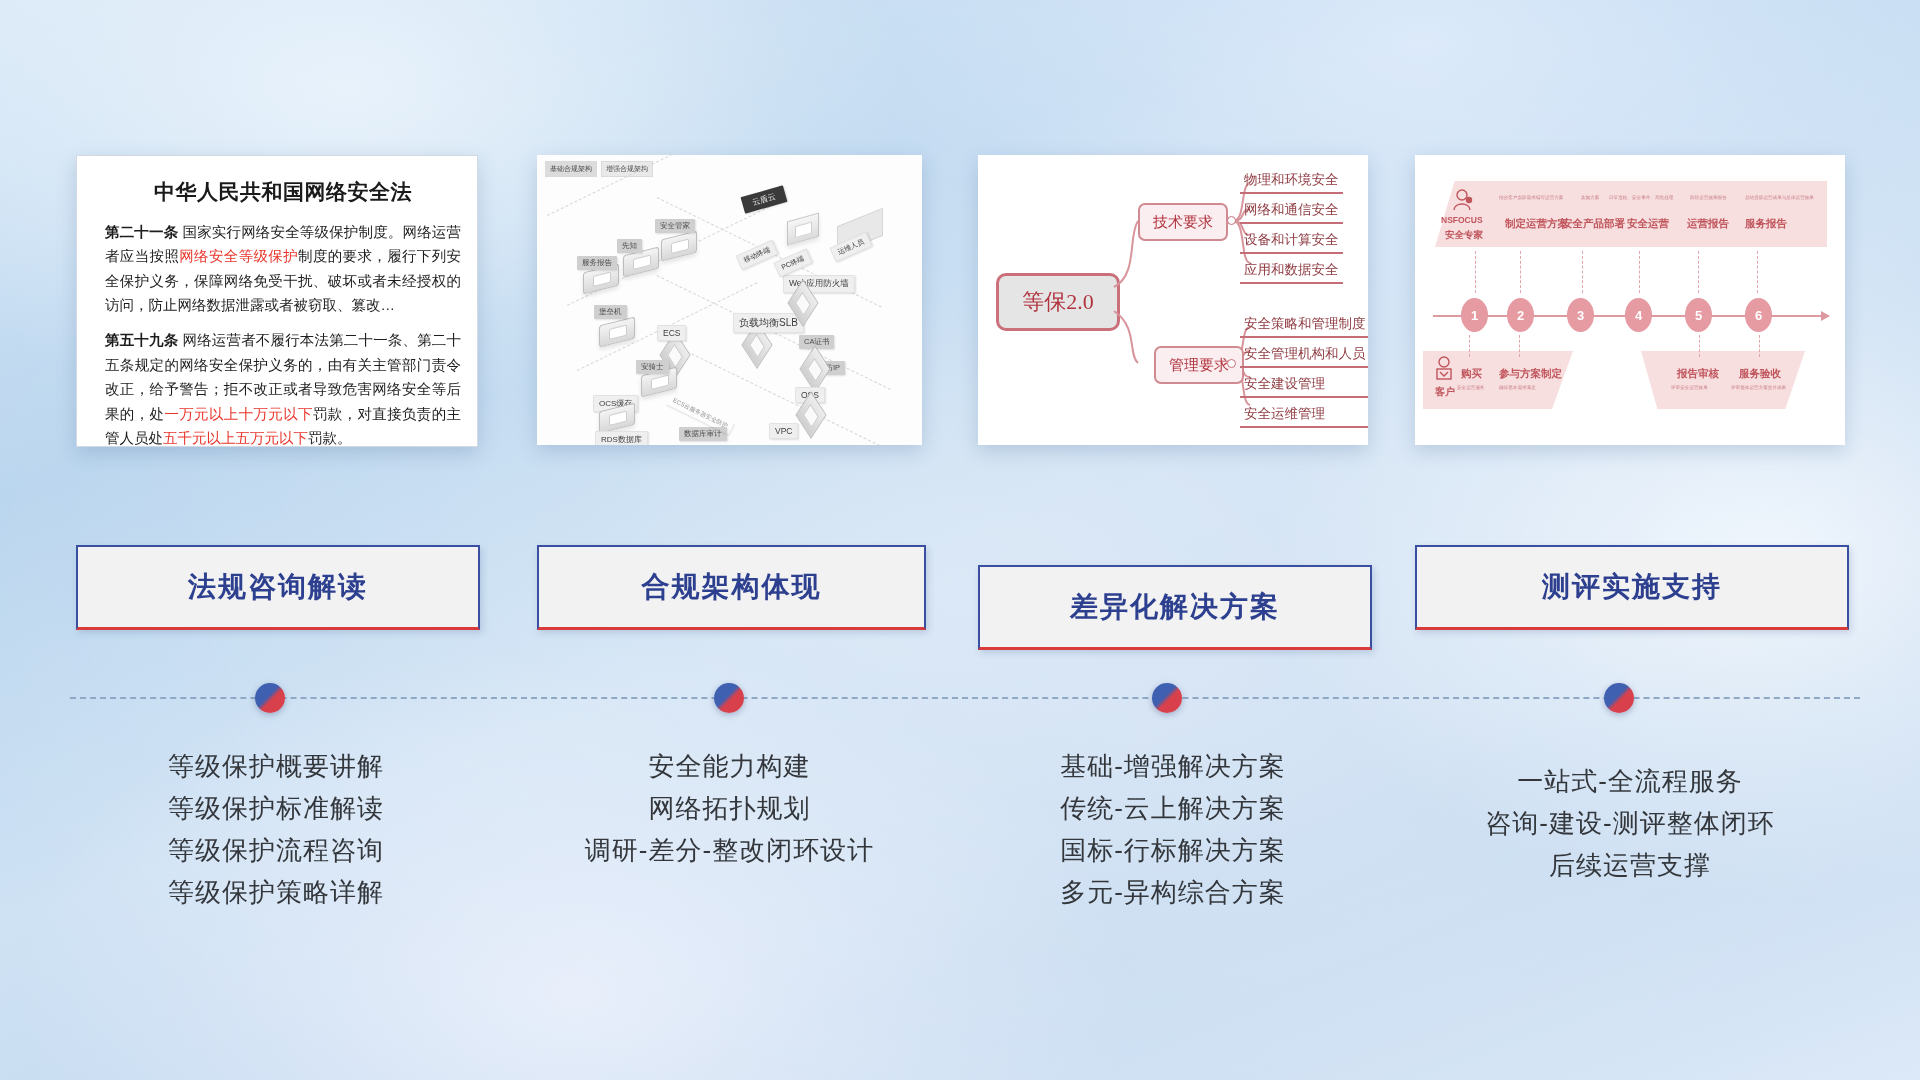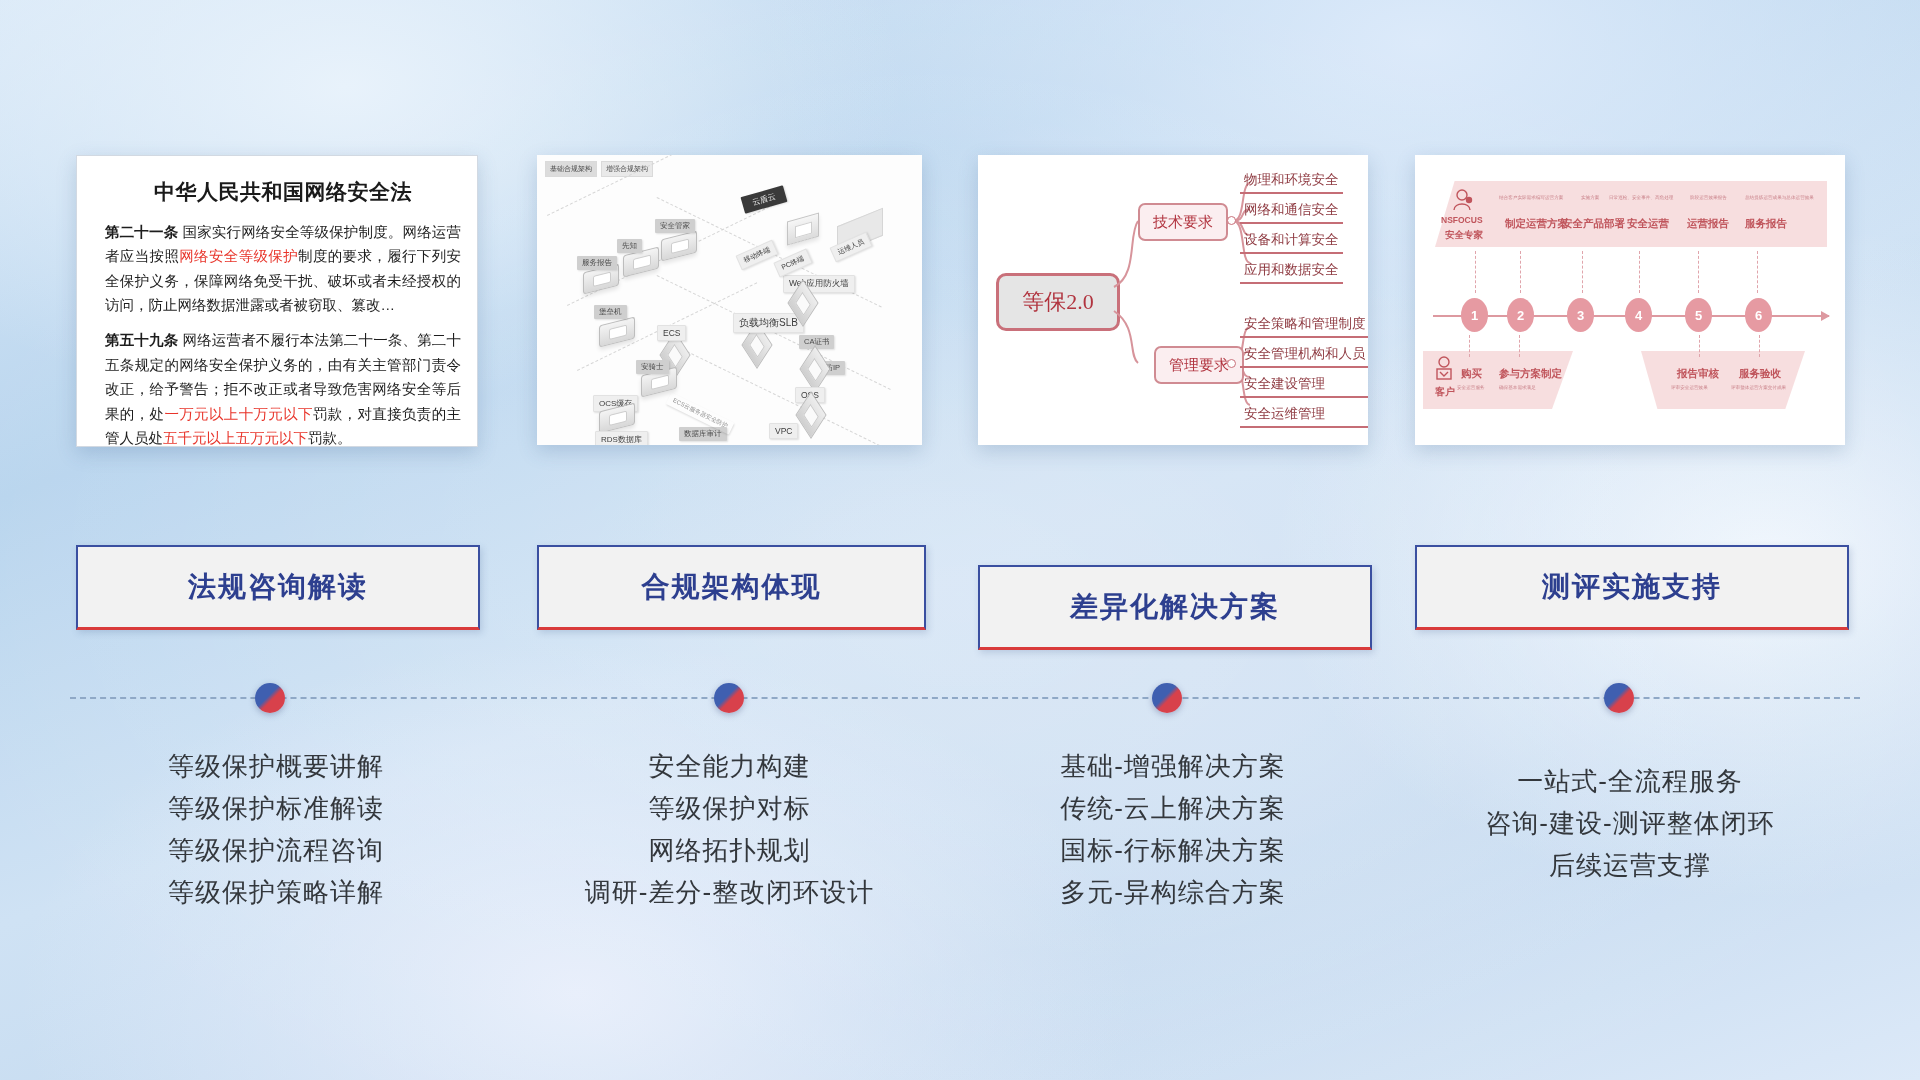--- a/index.html
+++ b/index.html
@@ -397,21 +397,20 @@
     </div>
 
   <div class="list l1">
     <div>等级保护概要讲解</div>
     <div>等级保护标准解读</div>
     <div>等级保护流程咨询</div>
     <div>等级保护策略详解</div>
   </div>
   <div class="list l2">
     <div>安全能力构建</div>
-    <div>等级保护对标</div>
     <div>网络拓扑规划</div>
     <div>调研-差分-整改闭环设计</div>
   </div>
   <div class="list l3">
     <div>基础-增强解决方案</div>
     <div>传统-云上解决方案</div>
     <div>国标-行标解决方案</div>
     <div>多元-异构综合方案</div>
   </div>
   <div class="list l4" style="top:760px;">

